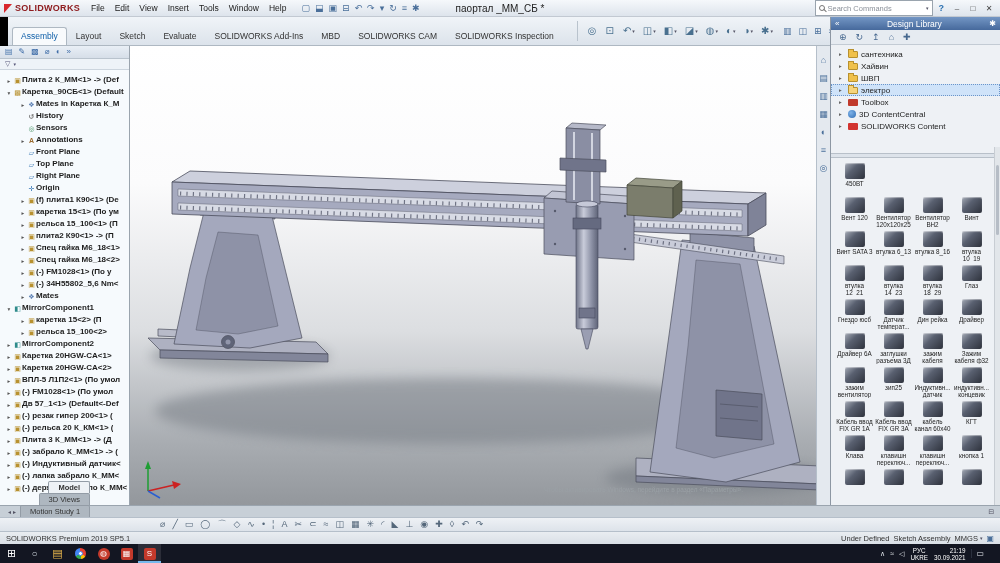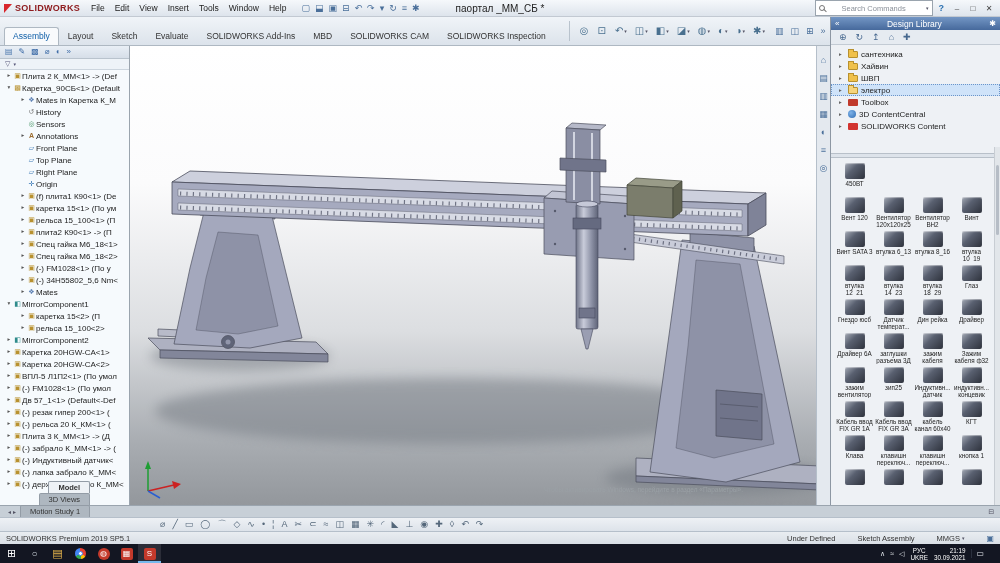--- a/index.html
+++ b/index.html
@@ -12,36 +12,36 @@
     display:flex;align-items:center;gap:2px;padding:0 4px;position:relative;flex:none;}
   .logo{display:flex;align-items:center;gap:3px;flex:none;}
   .logo-mark{width:0;height:0;border-top:9px solid #d8262c;border-right:8px solid transparent;}
   .logo-text{font-size:9px;font-weight:bold;color:#8f1d20;letter-spacing:.3px;}
   .menus{display:flex;margin-left:4px;}
   .menu-item{padding:0 5px;font-size:8.5px;color:#222;}
   .qat{display:flex;gap:5px;margin-left:8px;}
   .qat-icon{font-size:9px;color:#4a6f9a;line-height:1;}
   .doc-title{position:absolute;left:0;right:0;margin:auto;width:max-content;font-size:10px;color:#222;pointer-events:none;}
   .search-box{margin-left:auto;width:118px;height:16px;background:#fff;border:1px solid #9aa4ae;
-    display:flex;align-items:center;gap:17px;padding:0 3px;font-size:7.5px;color:#8a9099;flex:none;}
+    display:flex;align-items:center;gap:3px;padding:0 3px;font-size:7.5px;color:#8a9099;flex:none;}
   .mag{width:6px;height:6px;border:1px solid #777;border-radius:50%;position:relative;flex:none;}
   .mag::after{content:"";position:absolute;width:4px;height:1px;background:#777;right:-3px;bottom:-1px;transform:rotate(45deg);}
   .search-ph{flex:1;overflow:hidden;white-space:nowrap;}
   .search-dd{font-size:5px;color:#556;}
   .help-btn{font-size:9px;font-weight:bold;color:#2a6fb0;padding:0 4px;}
   .win-controls{display:flex;gap:2px;}
   .win-btn{width:14px;text-align:center;font-size:8px;color:#444;}
 
   
   .body{height:488px;display:flex;flex:none;}
   .left-col{width:830px;display:flex;flex-direction:column;flex:none;}
 
   
   .ribbon{height:29px;background:linear-gradient(#f0f4f8,#dce3eb);border-bottom:1px solid #aeb8c2;
-    display:flex;align-items:flex-end;padding:0 4px;flex:none;}
+    display:flex;align-items:flex-end;padding:0 4px;flex:none;margin-left:8px;}
   .rtabs{display:flex;align-items:flex-end;}
   .rtab{font-size:8.5px;color:#333;padding:3px 8px 4px;border:1px solid transparent;border-bottom:none;white-space:nowrap;}
   .rtab[data-active="true"]{background:#f8fafc;border-color:#aeb8c2;color:#0f5fa8;border-radius:3px 3px 0 0;}
   .hud{display:flex;align-items:center;gap:8px;margin-left:14px;padding:0 10px;border-left:1px solid #b9c3cd;align-self:center;height:20px;}
   .hud-item{display:flex;align-items:center;gap:1px;}
   .hud-g{font-size:10px;color:#49708f;line-height:1;}
   .hud-dd{font-size:5px;color:#556;}
   .ribbon-right{margin-left:auto;align-self:center;display:flex;gap:7px;padding-right:4px;}
   .rr-icon{font-size:9px;color:#4a6f9a;}
 
@@ -49,21 +49,21 @@
 
   
   .feature-panel{width:130px;background:#f6fafd;border-right:1px solid #9aa4ae;display:flex;flex-direction:column;flex:none;}
   .fp-header{height:13px;background:linear-gradient(#e9eff6,#d6dee8);border-bottom:1px solid #b9c3cd;
     display:flex;align-items:center;gap:6px;padding:0 5px;flex:none;}
   .fp-hicon{font-size:8px;color:#3f6da8;line-height:1;}
   .fp-filter{height:11px;background:#eef3f8;border-bottom:1px solid #ccd5de;display:flex;align-items:center;gap:3px;padding:0 5px;flex:none;}
   .fp-filter-icon{font-size:7px;color:#557;}
   .fp-filter-dd{font-size:5px;color:#557;}
   .ft-tree{flex:1;overflow:hidden;padding-top:2px;}
-  .ft-row{display:flex;align-items:flex-start;height:12px;white-space:nowrap;overflow:hidden;}
+  .ft-row{display:flex;align-items:flex-end;height:12px;white-space:nowrap;overflow:hidden;font-weight:bold;}
   .ft-row[data-level="0"]{padding-left:5px;}
   .ft-row[data-level="1"]{padding-left:19px;}
   .ft-arrow{width:8px;flex:none;font-size:5.5px;color:#555;text-align:center;}
   .ft-icon{width:9px;flex:none;font-size:7px;line-height:1;text-align:center;}
   .ft-icon[data-icon="part"]::before{content:"▣";color:#b8912f;}
   .ft-icon[data-icon="asm"]::before{content:"▩";color:#b8912f;}
   .ft-icon[data-icon="mates"]::before{content:"❖";color:#5b7fb3;}
   .ft-icon[data-icon="history"]::before{content:"↺";color:#777;}
   .ft-icon[data-icon="sensors"]::before{content:"◎";color:#3f8f5f;}
   .ft-icon[data-icon="annotations"]::before{content:"A";color:#9a6b2f;font-weight:bold;}
@@ -124,21 +124,21 @@
     border-radius:2px 2px 0 0;margin-right:1px;white-space:nowrap;}
   .bt-tab[data-active="true"]{background:#eef2f6;font-weight:bold;}
   .bt-right{margin-left:auto;padding:0 6px 2px;display:flex;gap:6px;}
   .bt-right .bt-nav-icon{font-size:7px;}
 
   .sketch-toolbar{height:14px;background:linear-gradient(#eef1f5,#dde3ea);border-top:1px solid #b5bfca;
     display:flex;align-items:center;gap:7px;padding-left:160px;flex:none;}
   .sk-icon{font-size:9px;color:#54677a;line-height:1;}
 
   .statusbar{height:13px;background:linear-gradient(#e9edf1,#d9dfe6);border-top:1px solid #b5bfca;
-    display:flex;align-items:center;font-size:7.5px;color:#333;padding:0 6px;gap:22px;flex:none;}
+    display:flex;align-items:center;font-size:7.5px;color:#333;padding:0 6px;gap:4px;flex:none;}
   .sb-left{flex:1;}
   .sb-units{display:flex;align-items:center;gap:2px;}
   .sb-chev{font-size:5px;color:#556;}
   .sb-tag{font-size:8px;color:#4a6f9a;}
 
   
   .taskbar{height:19px;background:#131622;display:flex;align-items:stretch;color:#dfe3e8;flex:none;}
   .tb-apps{display:flex;}
   .tb-app{width:23px;display:flex;align-items:center;justify-content:center;}
   .tb-glyph{line-height:1;}

